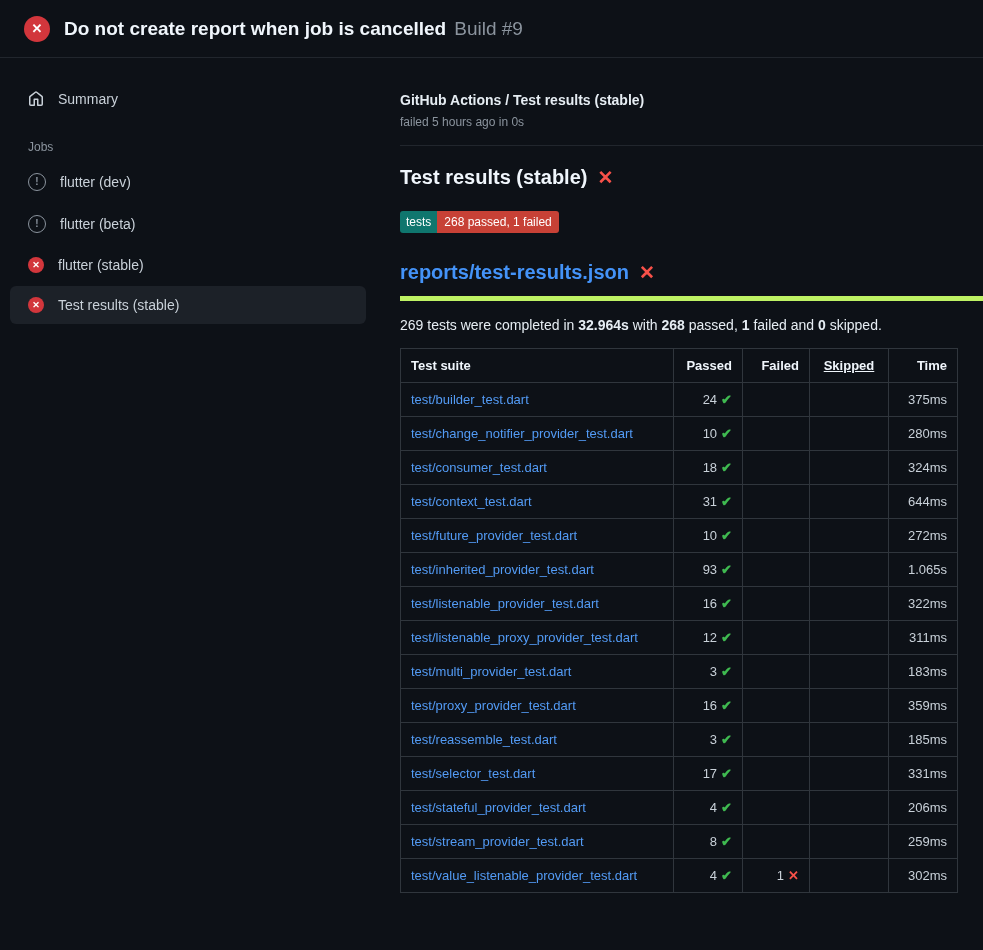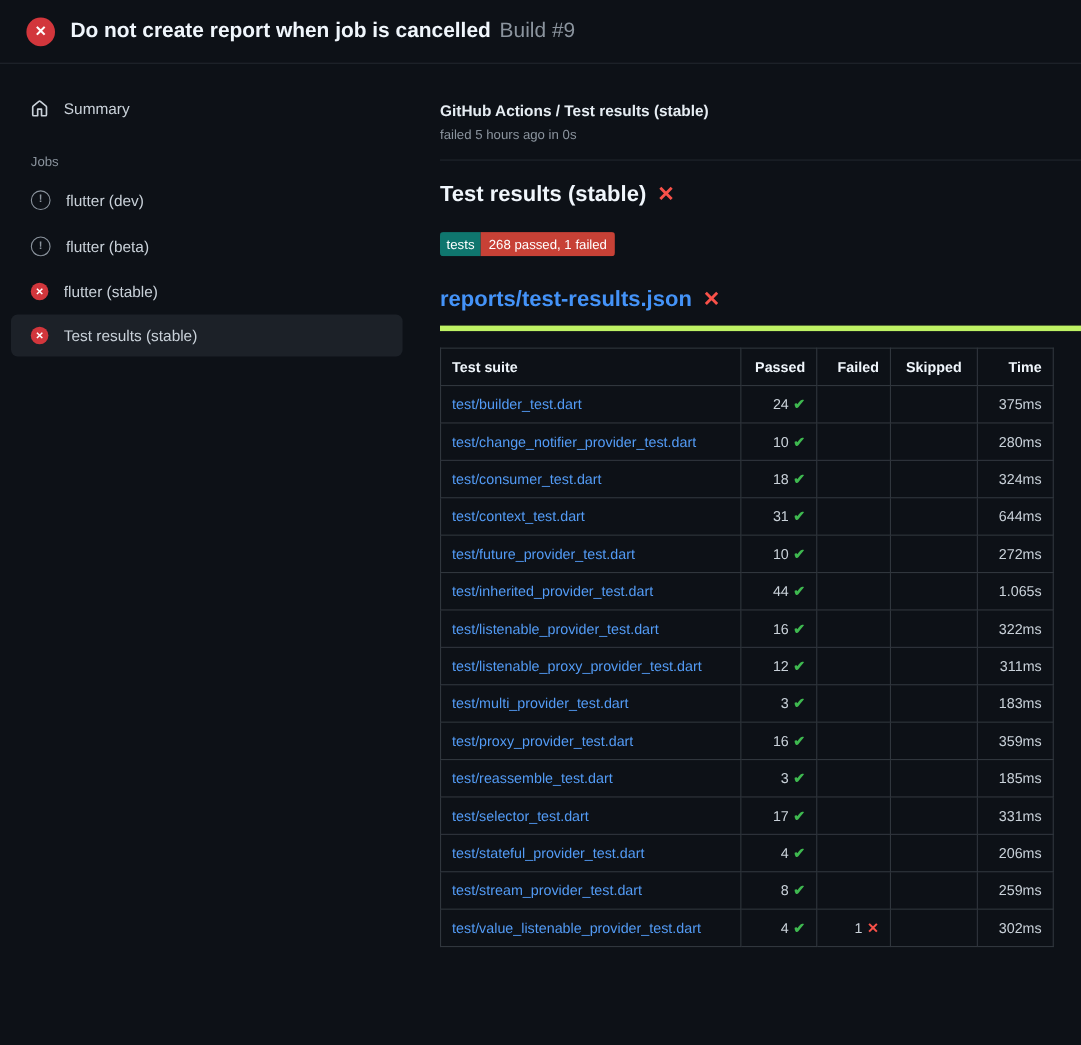--- a/index.html
+++ b/index.html
@@ -39,21 +39,21 @@
   .report-link{color:#4493f8;text-decoration:none;cursor:pointer;}
   .summary-line{margin:16px 0 0 0;font-size:14px;color:#e6edf3;}
   
   table{margin-top:15px;border-collapse:collapse;width:552px;font-size:13px;table-layout:fixed;}
   th,td{border:1px solid #30363d;padding:8px 10px;line-height:17px;overflow:hidden;white-space:nowrap;}
   th{color:#f0f6fc;font-weight:700;text-align:left;}
   td{color:#c9d1d9;}
   .col-suite{width:252px;text-align:left;}
   .col-passed{width:48px;text-align:right;}
   .col-failed{width:46px;text-align:right;}
-  .col-skipped{width:58px;text-align:center;}
+  .col-skipped{width:58px;text-align:center;text-decoration:underline;}
   .col-time{width:48px;text-align:right;}
   a.suite-link{color:#539bf5;text-decoration:none;cursor:pointer;}
   .check{color:#3fb950;font-weight:700;margin-left:4px;}
   .cross{color:#f85149;font-weight:700;margin-left:4px;}
 </style>
 </head>
 <body>
 
 <header class="topbar">
   <span class="fail-circle">✕</span>
@@ -105,20 +105,21 @@
     <div class="badge">
       <span class="label">tests</span>
       <span class="value">268 passed, 1 failed</span>
     </div>
 
     <h2 class="report-head">
       <a class="report-link">reports/test-results.json</a>
       <span class="x-mark">✕</span>
     </h2>
 
+    <p class="summary-line"><span>269 tests were completed in </span><b>32.964s</b><span> with </span><b>268</b><span> passed, </span><b>1</b><span> failed and </span><b>0</b><span> skipped.</span></p>
 
     <table>
       <thead>
         <tr id="results-head-row">
             <th class="col-suite">Test suite</th>
             <th class="col-passed">Passed</th>
             <th class="col-failed">Failed</th>
             <th class="col-skipped">Skipped</th>
             <th class="col-time">Time</th>
           </tr>
@@ -154,21 +155,21 @@
           </tr>
           <tr>
             <td class="col-suite"><a class="suite-link">test/future_provider_test.dart</a></td>
             <td class="col-passed"><span>10</span><span class="check">✔</span></td>
             <td class="col-failed"></td>
             <td class="col-skipped"></td>
             <td class="col-time">272ms</td>
           </tr>
           <tr>
             <td class="col-suite"><a class="suite-link">test/inherited_provider_test.dart</a></td>
-            <td class="col-passed"><span>44</span><span class="check">✔</span></td>
+            <td class="col-passed"><span>93</span><span class="check">✔</span></td>
             <td class="col-failed"></td>
             <td class="col-skipped"></td>
             <td class="col-time">1.065s</td>
           </tr>
           <tr>
             <td class="col-suite"><a class="suite-link">test/listenable_provider_test.dart</a></td>
             <td class="col-passed"><span>16</span><span class="check">✔</span></td>
             <td class="col-failed"></td>
             <td class="col-skipped"></td>
             <td class="col-time">322ms</td>

